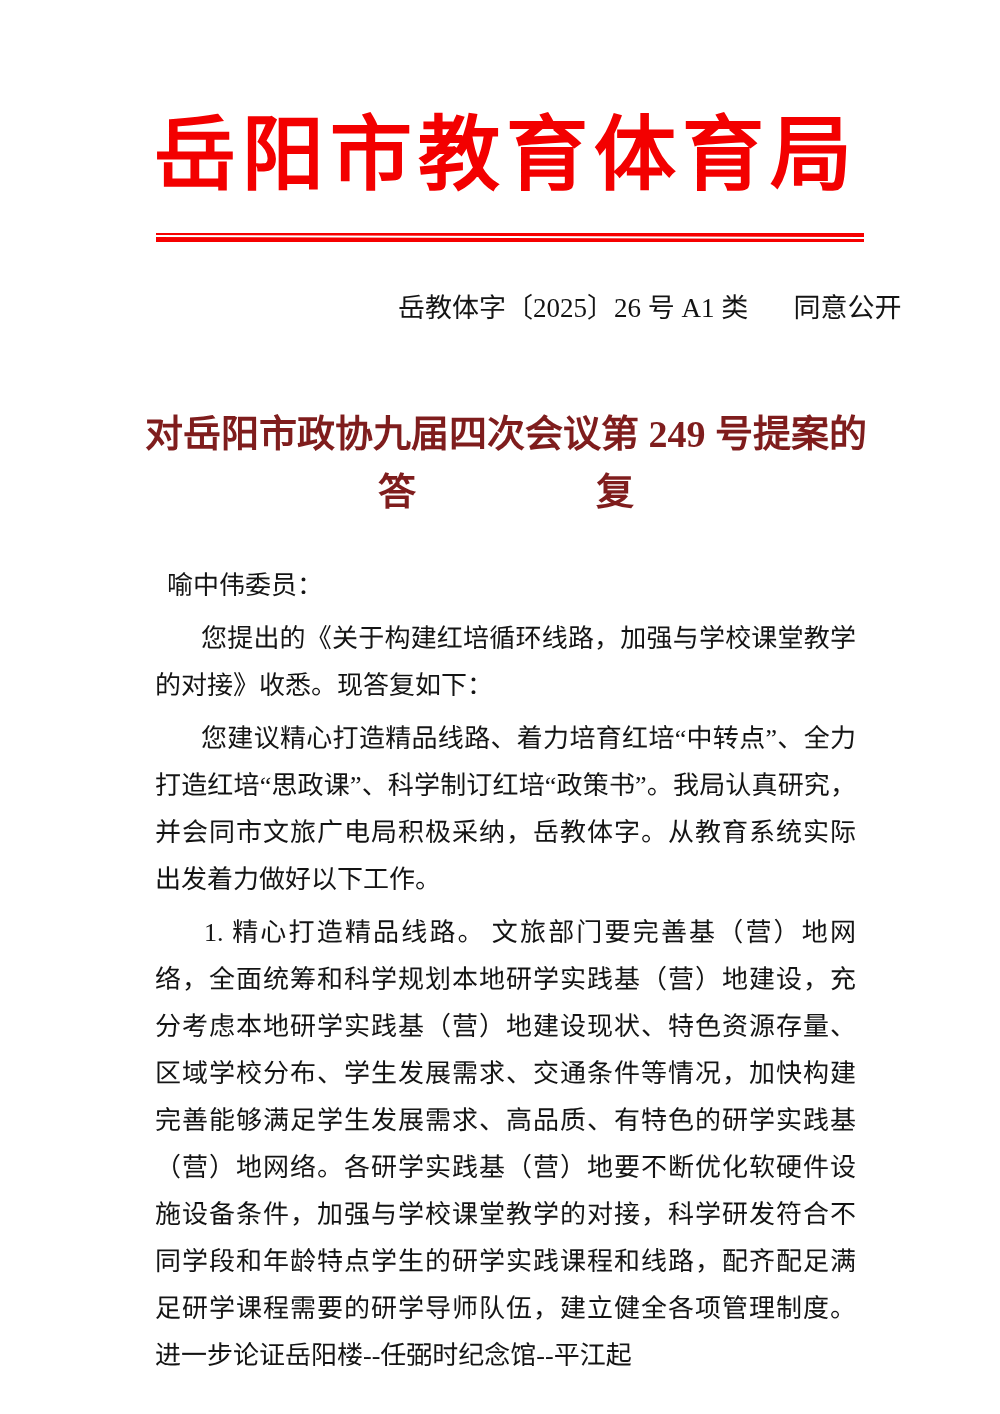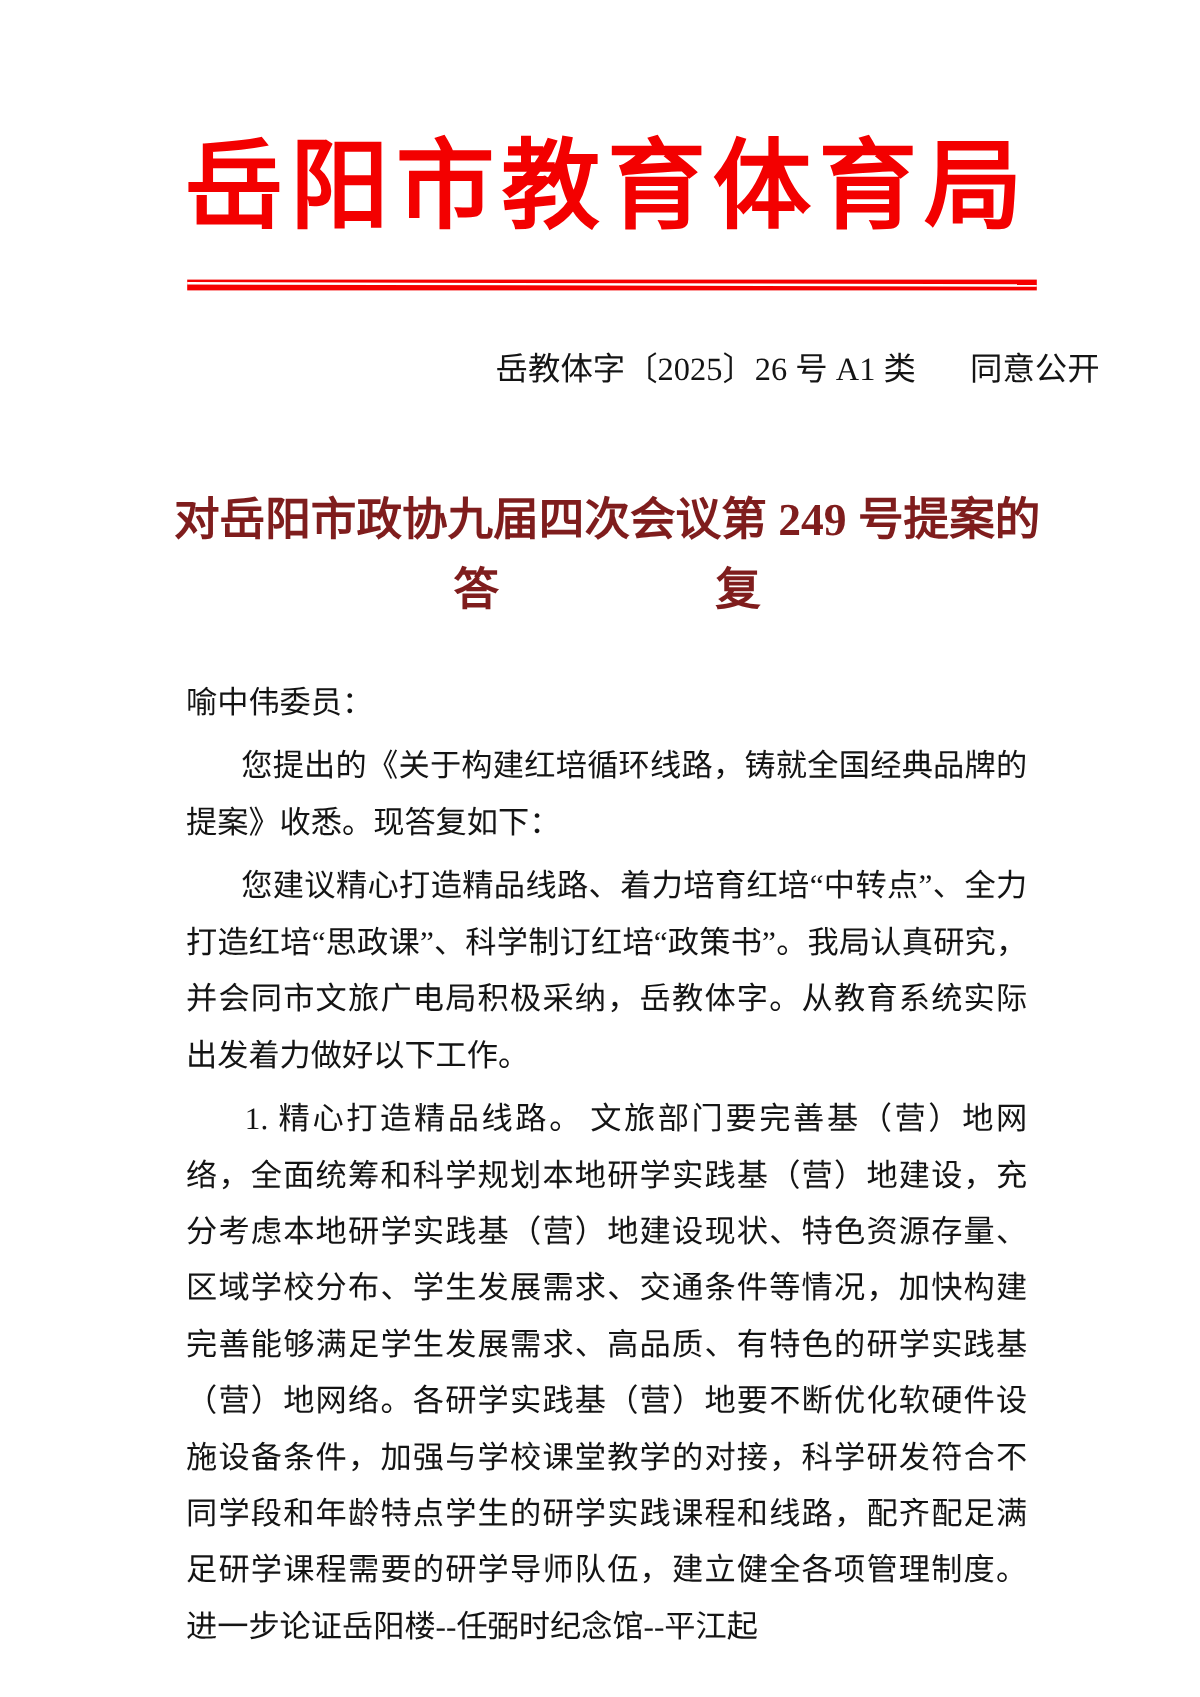--- a/index.html
+++ b/index.html
@@ -46,21 +46,21 @@
     top: 2.5px;
     width: 100%;
     height: 2px;
     background: #ffffff;
     transform: rotate(0.15deg);
   }
   
   .reference-line {
     position: absolute;
     top: 281px;
-    left: 401px;
+    left: 386px;
     font-size: 27px;
     line-height: 36px;
     white-space: nowrap;
     color: #141414;
   }
   .reference-line .publicity {
     margin-left: 1.2em;
   }
   
   .doc-title {
@@ -87,20 +87,21 @@
     font-size: 26px;
     line-height: 47px;
     text-align: justify;
     color: #141414;
   }
   .doc-body p {
     text-indent: 46px;
   }
   .doc-body p.salutation {
     text-indent: 0;
+    margin-left: 12px;
   }
   .bold-lead {
     font-weight: 400;
   }
 </style>
 </head>
 <body>
 
 <div class="page">
 
@@ -117,18 +118,18 @@
     <div>对岳阳市政协九届四次会议第 249 号提案的</div>
     <div>
       <span>答</span>
       <span class="title-gap"></span>
       <span>复</span>
     </div>
   </div>
 
   <div class="doc-body">
     <p class="salutation">喻中伟委员：</p>
-    <p>您提出的《关于构建红培循环线路，铸就全国经典品牌的提案》收悉。现答复如下：</p>
+    <p>您提出的《关于构建红培循环线路，加强与学校课堂教学的对接》收悉。现答复如下：</p>
     <p>您建议精心打造精品线路、着力培育红培“中转点”、全力打造红培“思政课”、科学制订红培“政策书”。我局认真研究，并会同市文旅广电局积极采纳，岳教体字。从教育系统实际出发着力做好以下工作。</p>
     <p><span class="bold-lead">1. 精心打造精品线路。</span><span>文旅部门要完善基（营）地网络，全面统筹和科学规划本地研学实践基（营）地建设，充分考虑本地研学实践基（营）地建设现状、特色资源存量、区域学校分布、学生发展需求、交通条件等情况，加快构建完善能够满足学生发展需求、高品质、有特色的研学实践基（营）地网络。各研学实践基（营）地要不断优化软硬件设施设备条件，加强与学校课堂教学的对接，科学研发符合不同学段和年龄特点学生的研学实践课程和线路，配齐配足满足研学课程需要的研学导师队伍，建立健全各项管理制度。进一步论证岳阳楼--任弼时纪念馆--平江起</span></p>
   </div>
 
 </div>
 
 </body></html>

